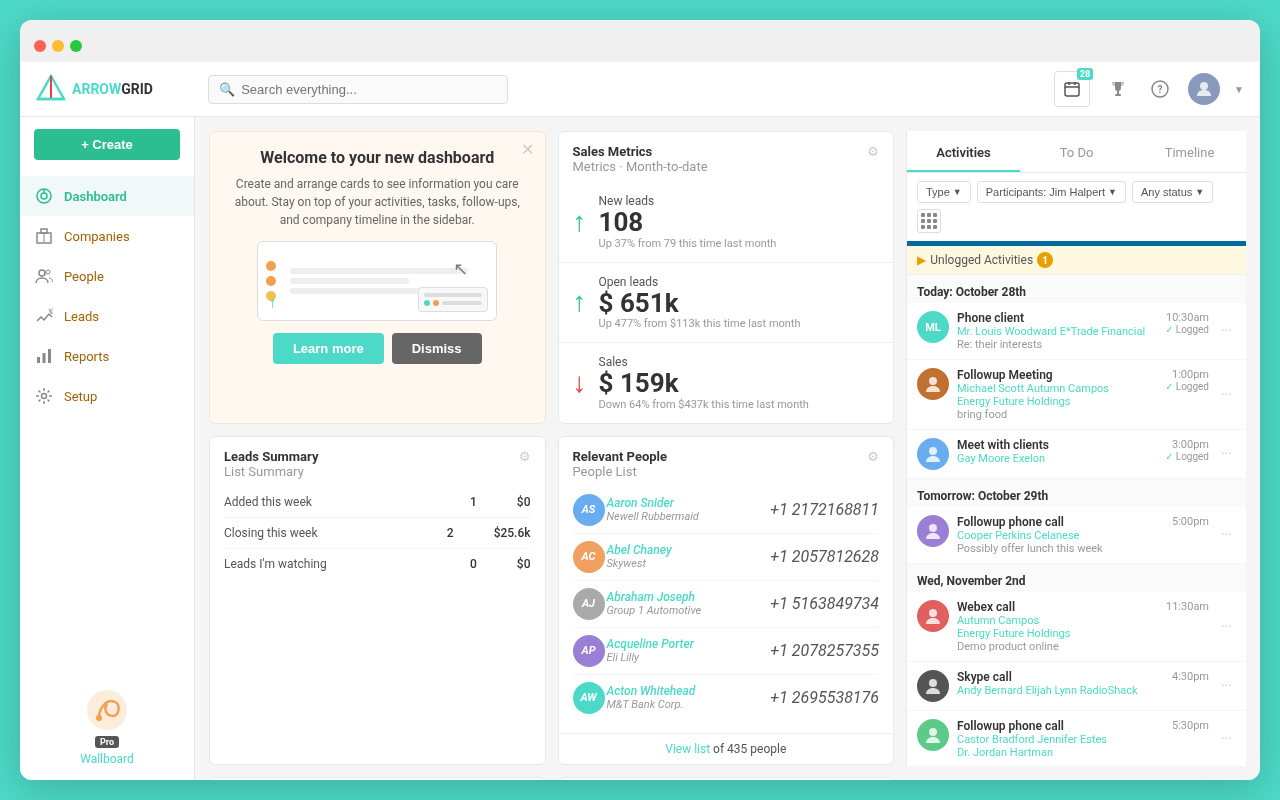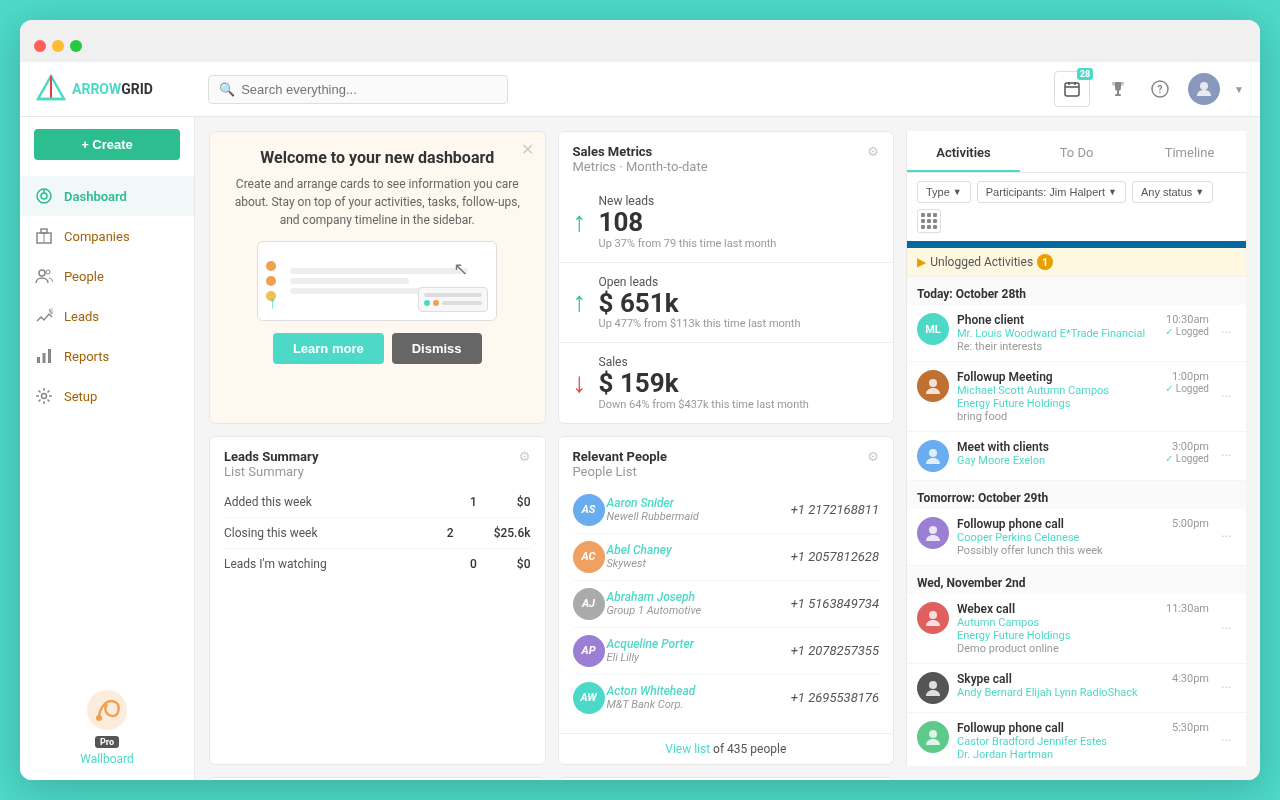--- a/index.html
+++ b/index.html
@@ -111,30 +111,30 @@
     .summary-num { color: #333; font-weight: 500; }
 
     
     .people-list { padding: 0 14px 12px; }
     .person-row { display: flex; align-items: center; gap: 2px; padding: 7px 0; border-bottom: 1px solid #f5f5f5; font-style: italic; }
     .person-row:last-child { border-bottom: none; }
     .person-avatar { width: 32px; height: 32px; border-radius: 50%; background: #ddd; flex-shrink: 0; display: flex; align-items: center; justify-content: center; font-size: 11px; font-weight: 700; color: #fff; }
     .person-info { flex: 1; }
     .person-name { font-size: 12px; color: #4dd9c8; font-weight: 500; }
     .person-company { font-size: 11px; color: #999; }
-    .person-phone { font-size: 13px; color: #555; text-align: center; }
+    .person-phone { font-size: 16px; color: #555; text-align: center; }
     .view-list { padding: 8px 14px; font-size: 12px; color: #4dd9c8; cursor: pointer; border-top: 1px solid #f0f0f0; text-align: center; }
     .view-list span { color: #4dd9c8; } .view-list .count { color: #555; }
 
     
     .activities-panel { width: 340px; background: #fff; border-left: 1px solid #e8e8e8; display: flex; flex-direction: column; }
     .activities-tabs { display: flex; border-bottom: 1px solid #e8e8e8; }
     .act-tab { flex: 1; text-align: center; padding: 14px 8px 10px; font-size: 13px; color: #999; cursor: pointer; border-bottom: 2px solid transparent; }
     .act-tab.active { color: #333; font-weight: 600; border-bottom: 2px solid #4dd9c8; }
-    .act-filters { display: flex; gap: 6px; padding: 8px 10px; border-bottom: 7px solid #0369a1; flex-wrap: wrap; }
+    .act-filters { display: flex; gap: 6px; padding: 8px 10px; border-bottom: 5px solid #0369a1; flex-wrap: wrap; }
     .filter-btn { border: 1px solid #ddd; background: #fff; border-radius: 3px; padding: 4px 8px; font-size: 11px; color: #555; cursor: pointer; display: flex; align-items: center; gap: 3px; }
     .unlogged-bar { background: #fff8e1; padding: 6px 10px; font-size: 12px; color: #555; display: flex; align-items: center; gap: 4px; cursor: pointer; border-bottom: 1px solid #f0f0f0; }
     .unlogged-arrow { color: #e8a000; }
     .unlogged-count { background: #e8a000; color: #fff; border-radius: 50%; width: 16px; height: 16px; font-size: 10px; display: flex; align-items: center; justify-content: center; font-weight: 700; }
     .act-day-header { font-size: 12px; font-weight: 700; color: #333; padding: 10px 10px 4px; background: #fafafa; }
     .act-list { flex: 1; overflow-y: auto; }
     .act-item { display: flex; align-items: flex-start; gap: 8px; padding: 8px 10px; border-bottom: 1px solid #f5f5f5; position: relative; }
     .act-avatar { width: 32px; height: 32px; border-radius: 50%; background: #6aacf0; flex-shrink: 0; display: flex; align-items: center; justify-content: center; font-size: 11px; color: #fff; font-weight: 700; }
     .act-body { flex: 1; }
     .act-title { font-size: 12px; font-weight: 600; color: #333; }

